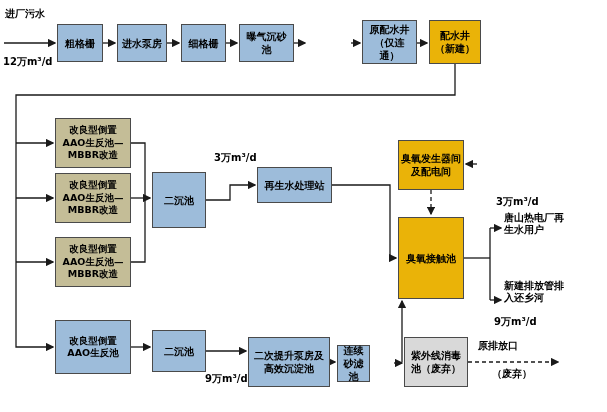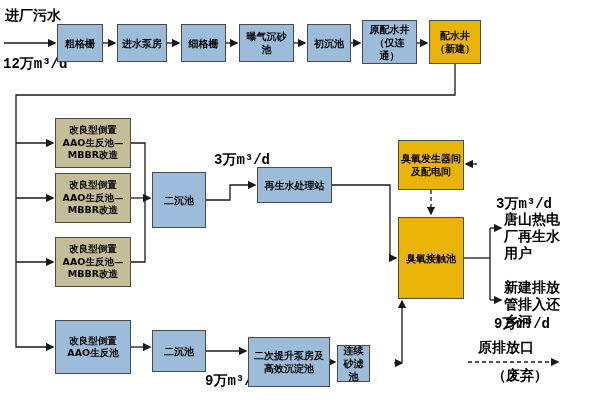--- a/index.html
+++ b/index.html
@@ -10,21 +10,21 @@
     position:absolute; display:flex; align-items:center; justify-content:center;
     text-align:center; border:1px solid #4a4a4a; font-weight:bold; font-size:10px;
     line-height:1.3; color:#000; padding:1px 2px;
   }
   .blue   { background:#9dbcda; }
   .tan    { background:#c4bd97; }
   .orange { background:#eab308; }
   .gray   { background:#d9d9d9; }
   .ellipse{ border-radius:50%; background:#ed8585; border:1px solid #a83b3b; padding:0 10px; }
   .small  { font-size:9.5px; }
-  .lbl { position:absolute; font-weight:bold; font-size:14px; color:#000; line-height:1.2;font-family:Liberation Mono, monospace; }
+  .lbl { position:absolute; font-weight:bold; font-size:10px; color:#000; line-height:1.2; }
 </style>
 </head>
 <body>
 
 <div class="canvas">
 
   <svg class="wires" viewBox="0 0 607 412">
     <defs>
       <marker id="arrow" viewBox="0 0 10 10" refX="8.5" refY="5" markerWidth="6.5" markerHeight="6.5" orient="auto-start-reverse">
         <path d="M0,0 L10,5 L0,10 z" fill="#1a1a1a"></path>
@@ -68,21 +68,20 @@
     </g>
   </svg>
 
   <div class="lbl" style="left:5px;top:8px">进厂污水</div>
   <div class="lbl" style="left:3px;top:56px">12万m³/d</div>
 
   <div class="node blue" style="left:57px;top:24px;width:46px;height:38px">粗格栅</div>
   <div class="node blue" style="left:117px;top:24px;width:50px;height:38px">进水泵房</div>
   <div class="node blue" style="left:181px;top:24px;width:45px;height:38px">细格栅</div>
   <div class="node blue" style="left:239px;top:24px;width:55px;height:38px">曝气沉砂池</div>
-  <div class="node blue" style="left:307px;top:24px;width:44px;height:38px">初沉池</div>
   <div class="node blue" style="left:362px;top:20px;width:55px;height:44px">原配水井（仅连通）</div>
   <div class="node orange" style="left:429px;top:20px;width:52px;height:44px">配水井（新建）</div>
 
   <div class="node tan small" style="left:55px;top:118px;width:76px;height:50px">改良型倒置AAO生反池—MBBR改造</div>
   <div class="node tan small" style="left:55px;top:173px;width:76px;height:50px">改良型倒置AAO生反池—MBBR改造</div>
   <div class="node tan small" style="left:55px;top:237px;width:76px;height:50px">改良型倒置AAO生反池—MBBR改造</div>
   <div class="node blue small" style="left:55px;top:320px;width:76px;height:54px">改良型倒置AAO生反池</div>
 
   <div class="node blue" style="left:152px;top:172px;width:54px;height:56px">二沉池</div>
   <div class="node blue" style="left:152px;top:330px;width:54px;height:42px">二沉池</div>
@@ -94,16 +93,17 @@
   <div class="node orange" style="left:398px;top:217px;width:66px;height:82px">臭氧接触池</div>
 
   <div class="lbl" style="left:496px;top:196px">3万m³/d</div>
   <div class="lbl" style="left:504px;top:212px;width:64px">唐山热电厂再生水用户</div>
   <div class="lbl" style="left:504px;top:280px;width:64px">新建排放管排入还乡河</div>
   <div class="lbl" style="left:494px;top:316px">9万m³/d</div>
 
   <div class="lbl" style="left:205px;top:373px">9万m³/d</div>
   <div class="node blue" style="left:248px;top:337px;width:82px;height:50px">二次提升泵房及高效沉淀池</div>
   <div class="node blue" style="left:337px;top:345px;width:33px;height:37px">连续砂滤池</div>
+  <div class="node gray" style="left:404px;top:337px;width:64px;height:50px">紫外线消毒池（废弃）</div>
   <div class="lbl" style="left:478px;top:340px">原排放口</div>
   <div class="lbl" style="left:492px;top:368px">（废弃）</div>
 
 </div>
 
 </body></html>

